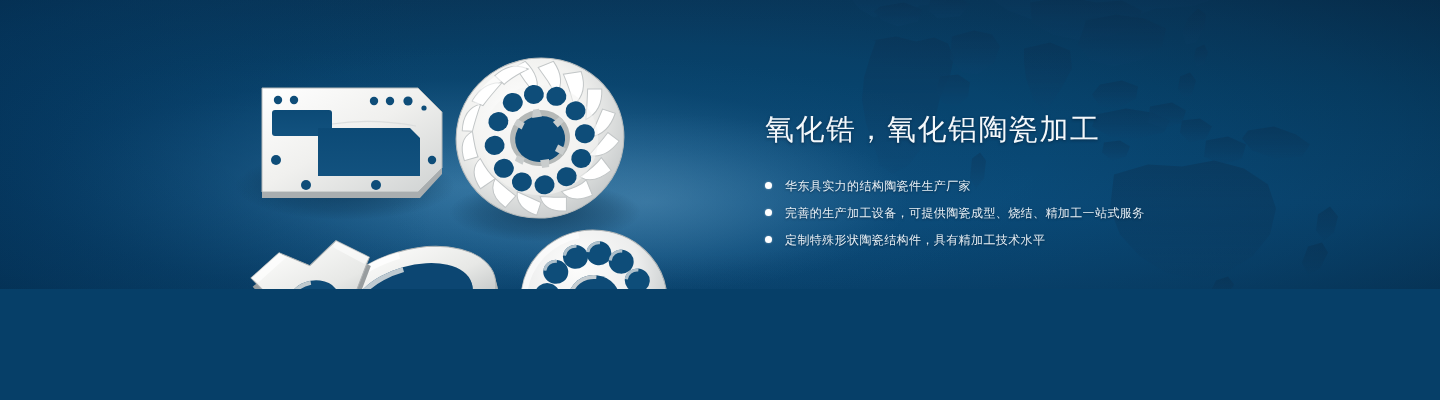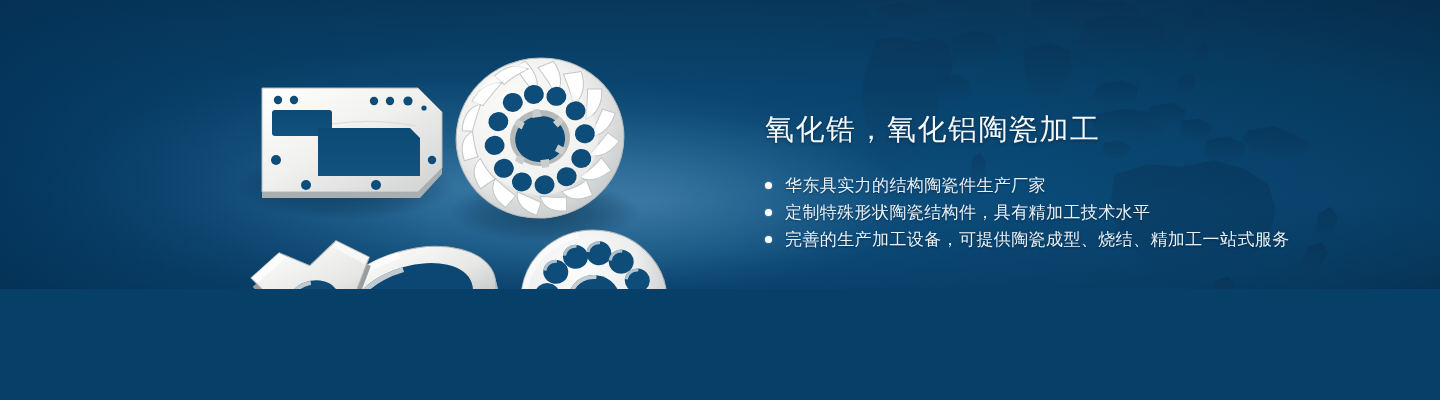--- a/index.html
+++ b/index.html
@@ -101,21 +101,21 @@
   .dot {
     width:7px; height:7px;
     border-radius:50%;
     background:#ffffff;
     flex:0 0 auto;
     margin-right:13px;
     box-shadow:0 0 2px rgba(255,255,255,.5);
   }
   .btext {
     color:#e9f1f7;
-    font-size:17px;
+    font-size:12px;
     line-height:20px;
     letter-spacing:.4px;
     white-space:nowrap;
     text-shadow:0 1px 2px rgba(0,18,36,.5);
   }
 </style>
 </head>
 <body>
 
 <div class="banner">
@@ -382,24 +382,24 @@
     <div class="bullets">
 
       <div class="bullet">
         <span class="dot"></span>
         <span class="btext">华东具实力的结构陶瓷件生产厂家</span>
       </div>
 
 
       <div class="bullet">
         <span class="dot"></span>
+        <span class="btext">完善的生产加工设备，可提供陶瓷成型、烧结、精加工一站式服务</span>
+      </div>
+
+      <div class="bullet">
+        <span class="dot"></span>
         <span class="btext">定制特殊形状陶瓷结构件，具有精加工技术水平</span>
       </div>
 
-      <div class="bullet">
-        <span class="dot"></span>
-        <span class="btext">完善的生产加工设备，可提供陶瓷成型、烧结、精加工一站式服务</span>
-      </div>
-
     </div>
   </div>
 
 </div>
 
 </body></html>

